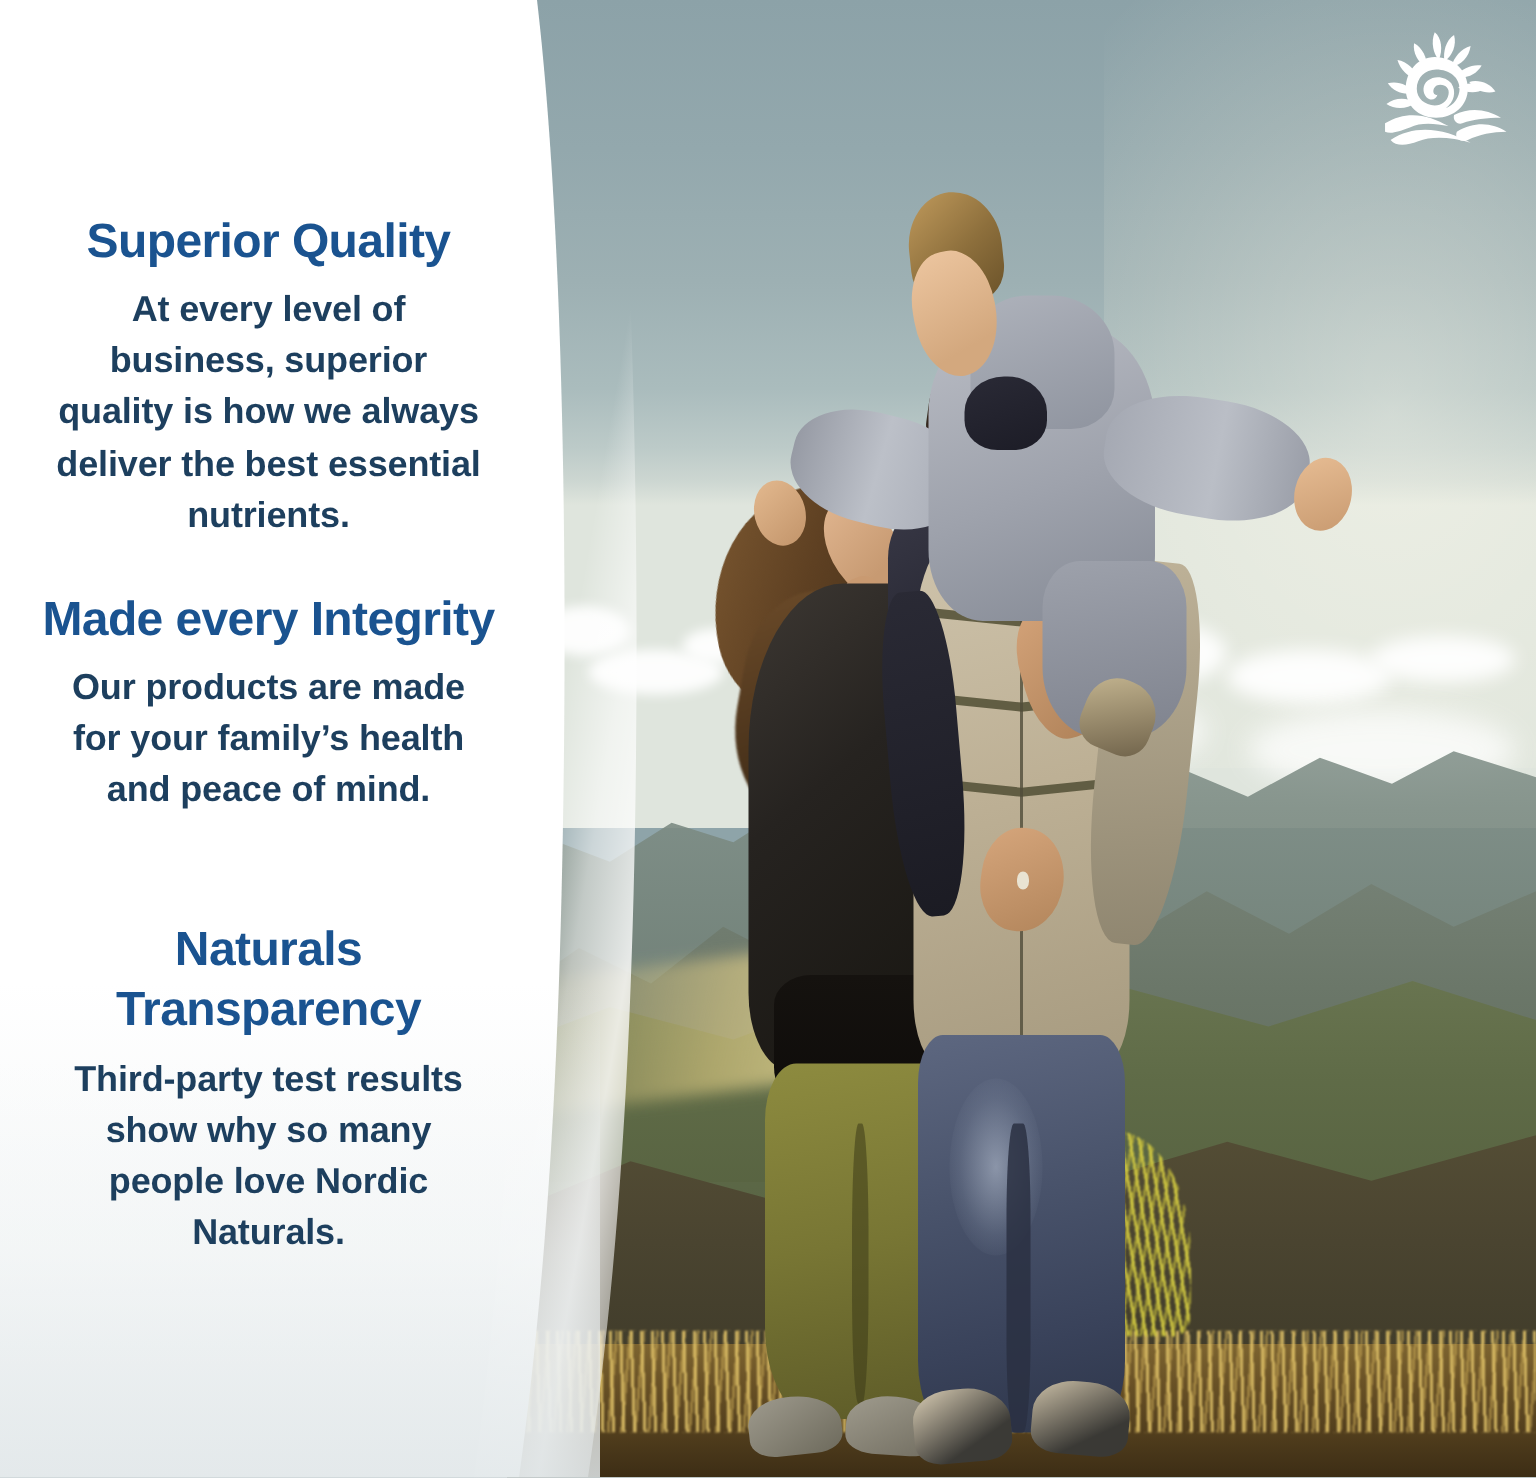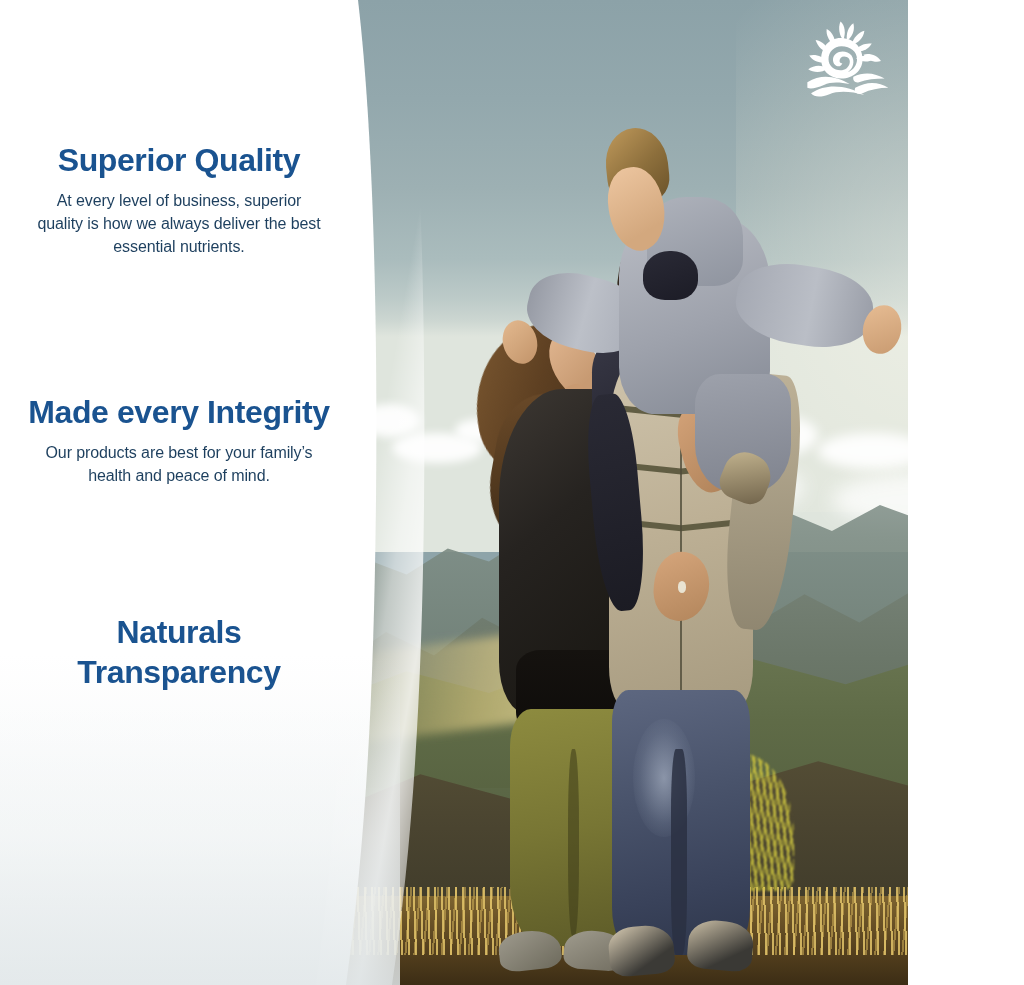--- a/index.html
+++ b/index.html
@@ -5,21 +5,21 @@
 <style>
   html,body{margin:0;padding:0;}
   body{
     width:1024px;height:985px;
     background:#ffffff;
     font-family:"Liberation Sans","DejaVu Sans",sans-serif;
     overflow:hidden;
   }
   .poster{
     position:relative;
-    width:908px;height:985px;
+    width:1024px;height:985px;
     background:#e5e5e5;
     overflow:hidden;
   }
 
   
   .photo{
     position:absolute;
     left:338px;top:0;
     width:686px;height:985px;
     overflow:hidden;
@@ -360,22 +360,22 @@
     font-family:"Liberation Sans","DejaVu Sans",sans-serif;
     font-weight:700;
     font-size:32px;
     line-height:1.26;
     letter-spacing:-0.4px;
     color:#1a5390;
   }
   p.body{
     margin:10px;
     font-family:"Liberation Sans","DejaVu Sans",sans-serif;
-    font-weight:400;
-    font-size:16px;
+    font-weight:700;
+    font-size:24px;
     line-height:1.42;
     letter-spacing:-0.1px;
     color:#1d3f5e;
   }
 
   
   .logo{
     position:absolute;right:16px;top:16px;
     width:92px;height:92px;z-index:8;
   }
@@ -468,25 +468,26 @@
 
   <div class="content">
 
     <div class="block b1">
       <h2 class="heading">Superior Quality</h2>
       <p class="body">At every level of business, superior quality is how we always deliver the best essential nutrients.</p>
     </div>
 
     <div class="block b2">
       <h2 class="heading">Made every Integrity</h2>
-      <p class="body">Our products are best for your family’s health and peace of mind.</p>
+      <p class="body">Our products are made for your family’s health and peace of mind.</p>
     </div>
 
     <div class="block b3">
       <h2 class="heading">Naturals Transparency</h2>
+      <p class="body">Third-party test results show why so many people love Nordic Naturals.</p>
     </div>
 
   </div>
 
   <div class="logo">
     <svg viewBox="0 0 100 100" width="92" height="92" aria-hidden="true">
       <g fill="#ffffff">
 
         <path d="M44 6 C49 10 50 19 47 26 C43 22 41 13 44 6 Z"></path>
         <path d="M58 8 C60 15 57 23 51 27 C50 20 52 12 58 8 Z"></path>

